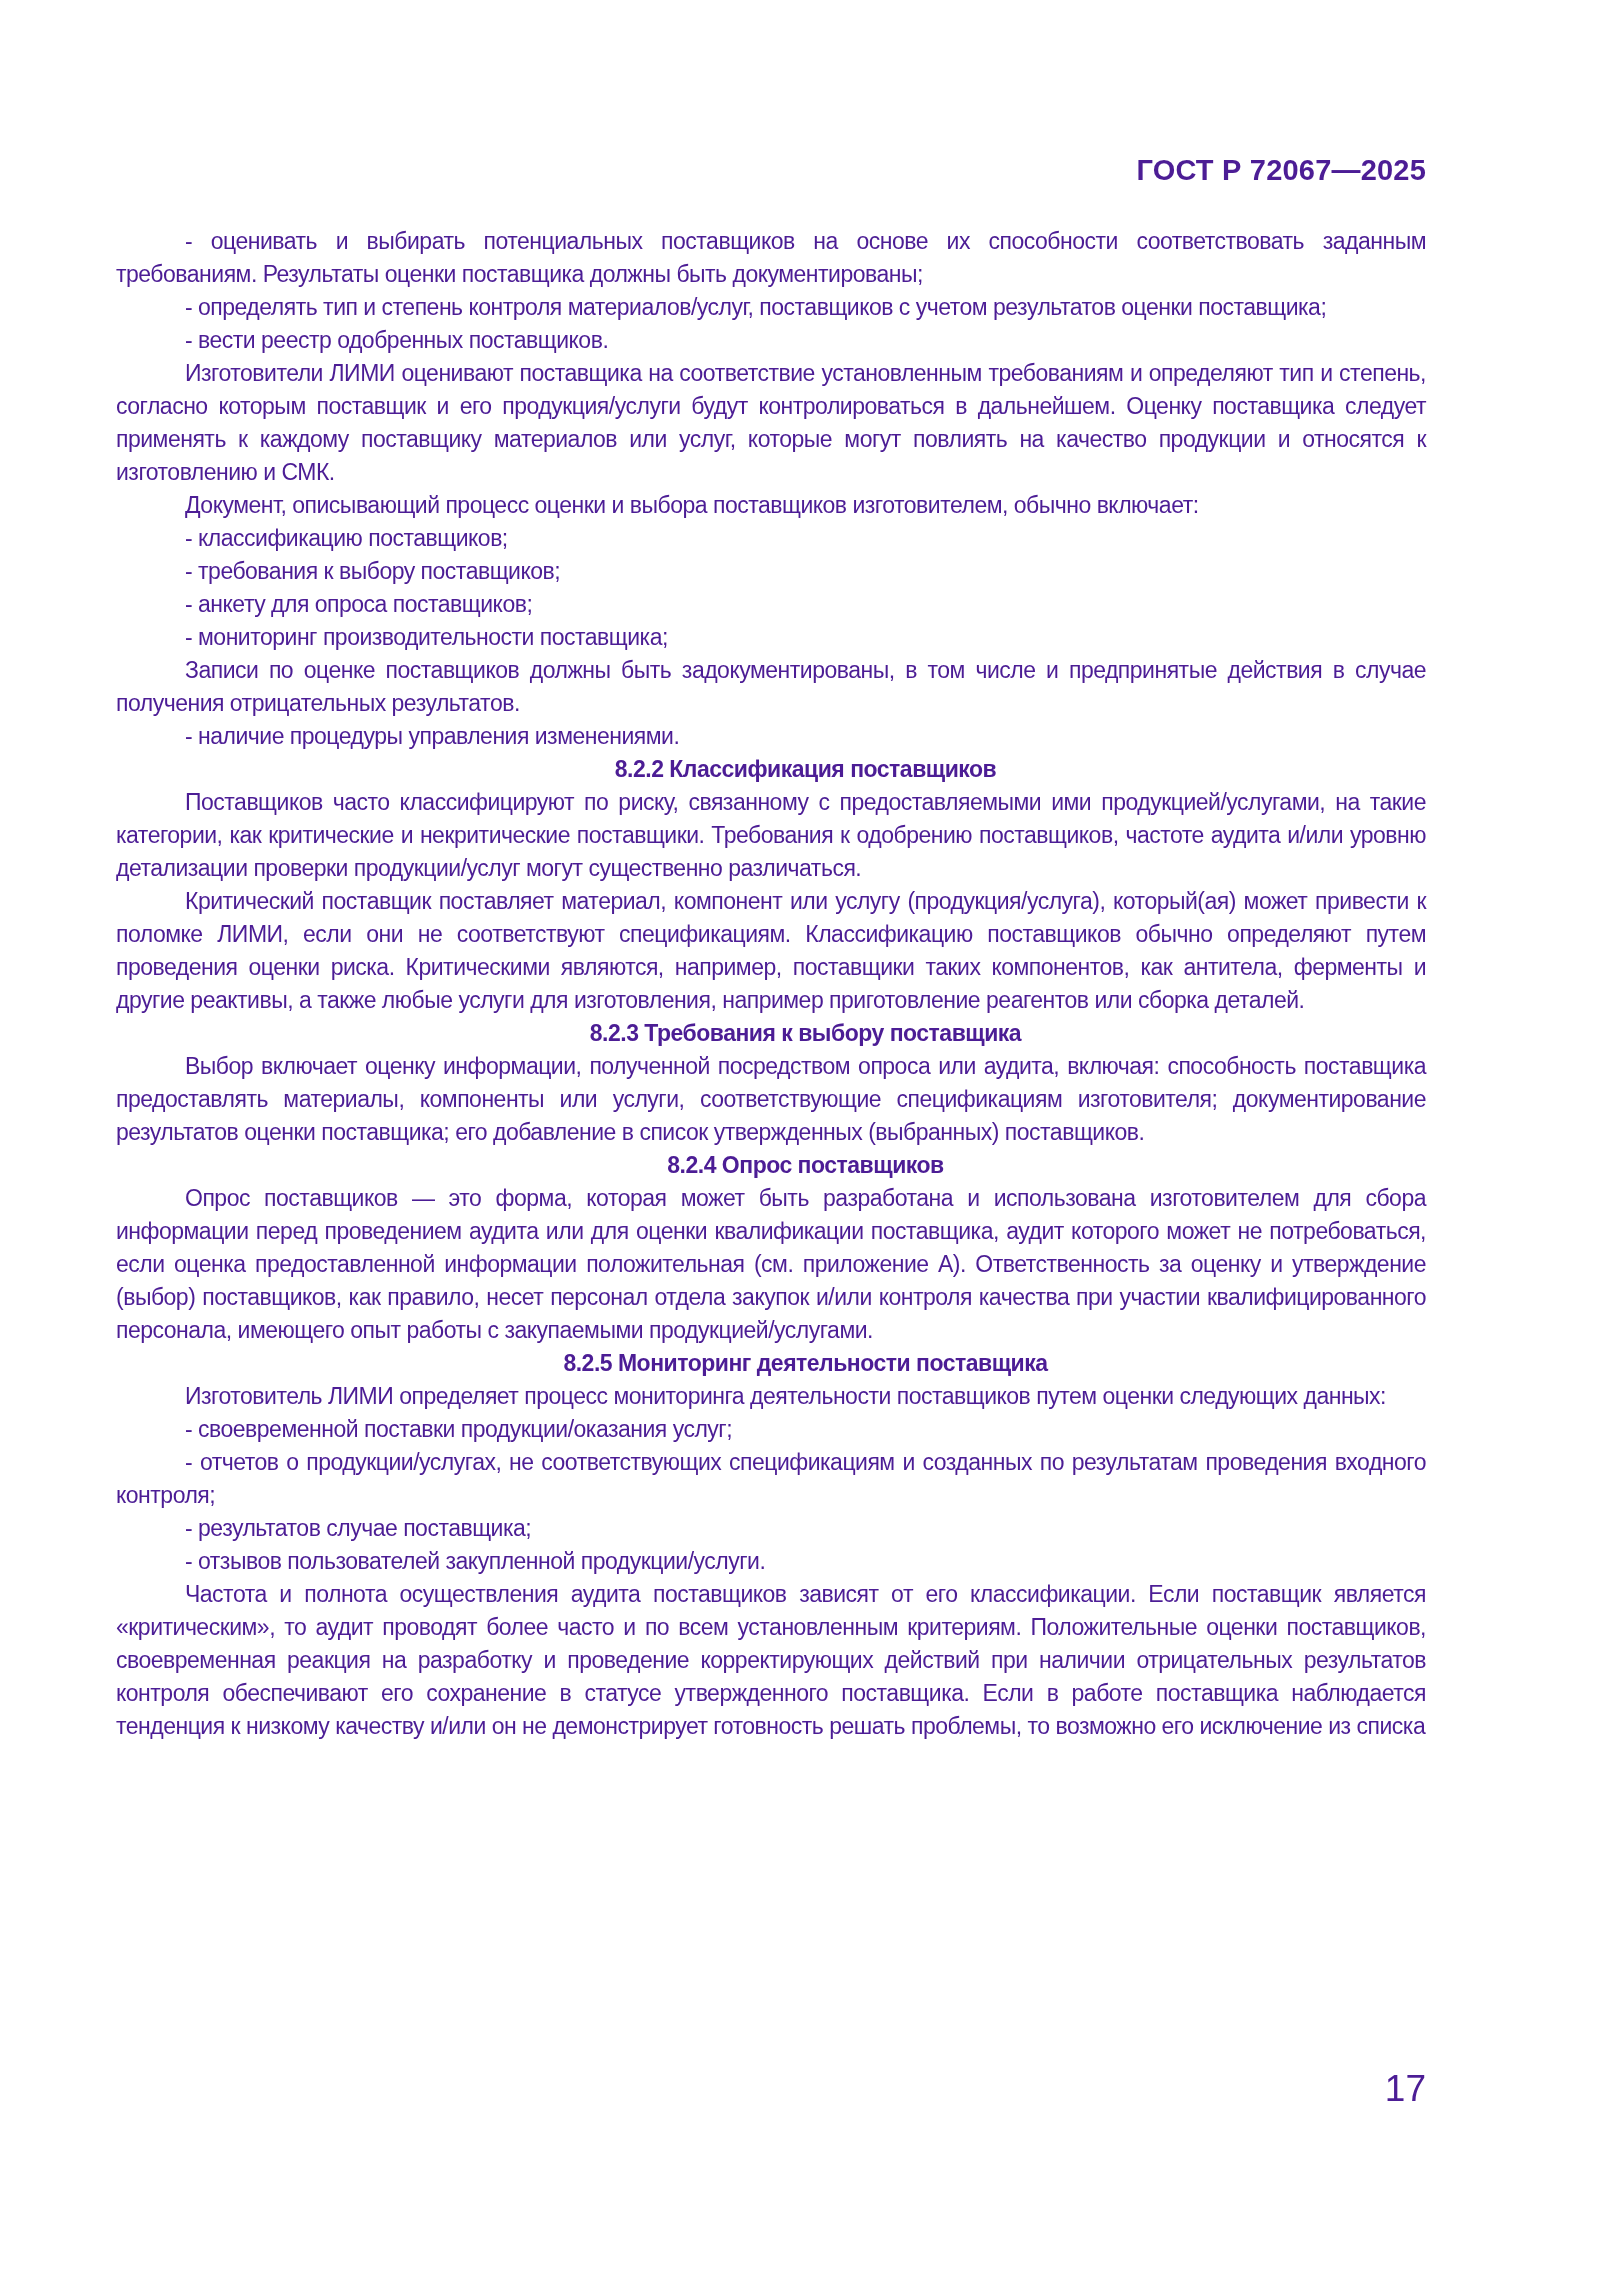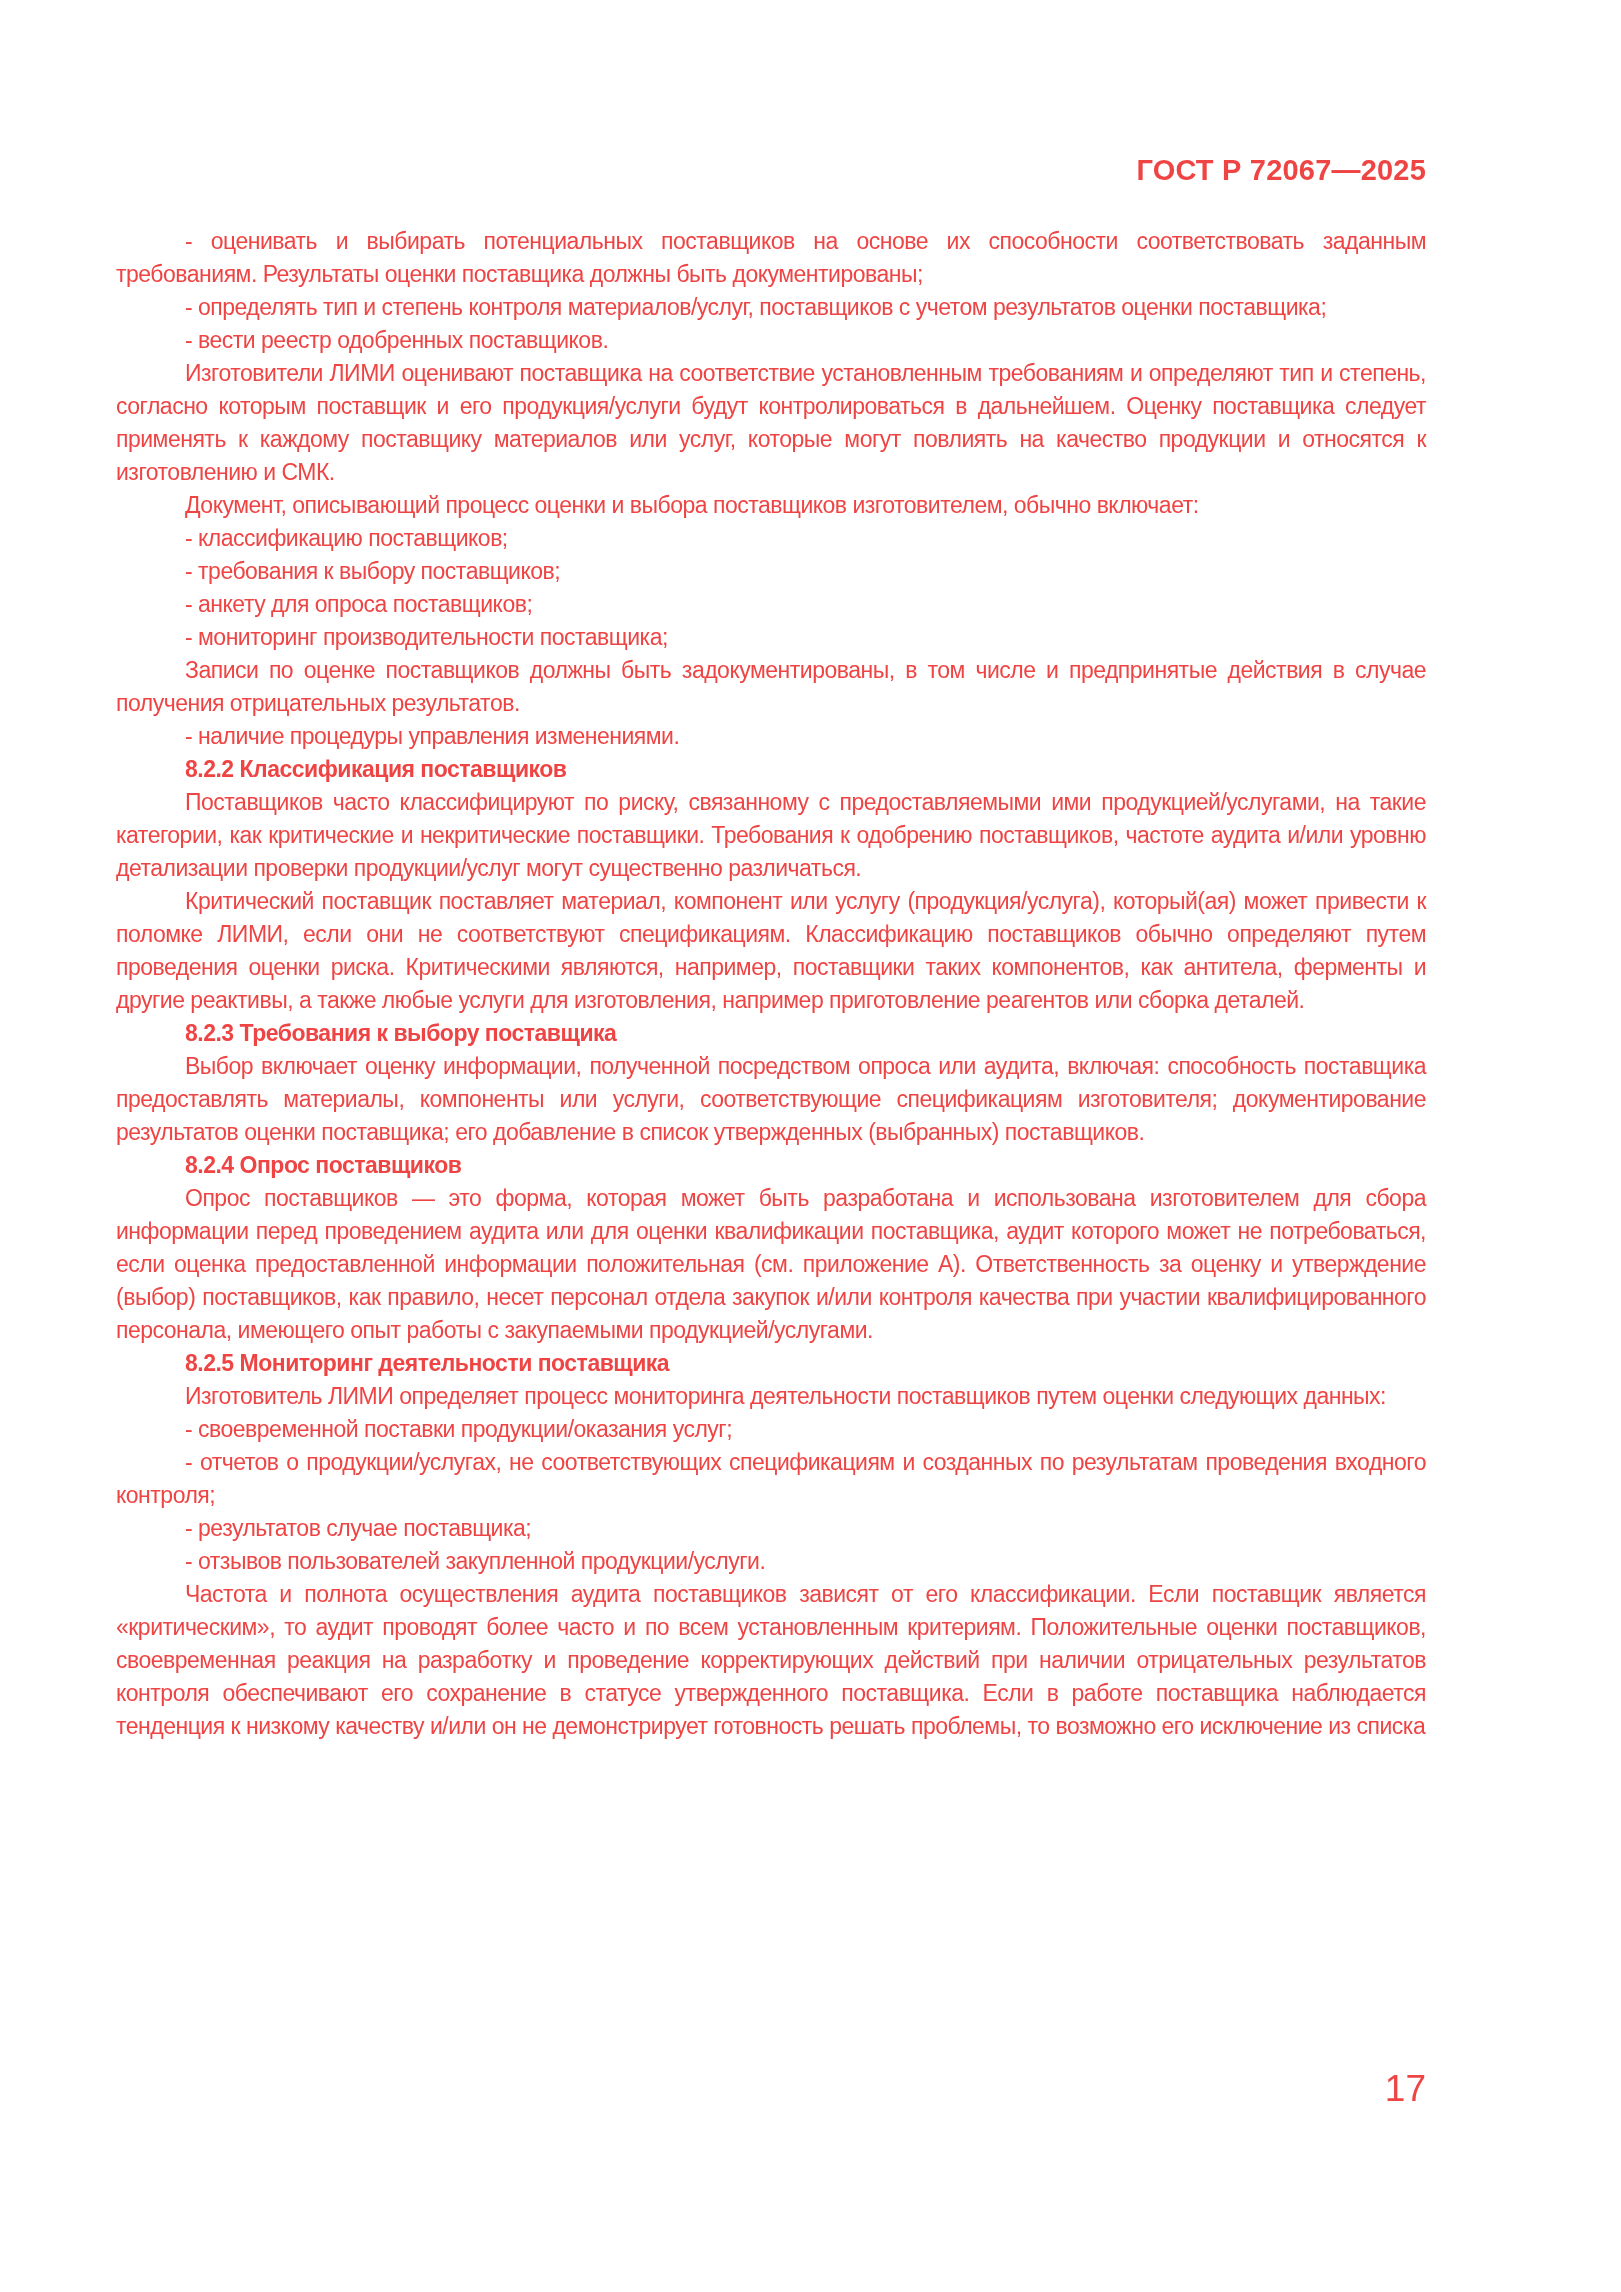--- a/index.html
+++ b/index.html
@@ -6,21 +6,21 @@
     margin: 0;
     padding: 0;
     background: #ffffff;
   }
   .page {
     position: relative;
     width: 1621px;
     height: 2293px;
     background: #ffffff;
     font-family: "Liberation Sans", sans-serif;
-    color: #ef4444;
+    color: #4c1d95;
     overflow: hidden;
   }
   .doc-header {
     position: absolute;
     top: 154px;
     left: 116px;
     width: 1310px;
     text-align: right;
     font-size: 29px;
     font-weight: bold;
@@ -38,21 +38,21 @@
     text-align: justify;
   }
   .doc-body .p {
     margin: 0;
     text-indent: 69px;
   }
   .doc-body .h {
     margin: 0;
     text-indent: 69px;
     font-weight: bold;
-    text-align: left;
+    text-align: center;
   }
   .page-number {
     position: absolute;
     top: 2068px;
     left: 116px;
     width: 1310px;
     text-align: right;
     font-size: 37px;
     letter-spacing: 0;
   }

